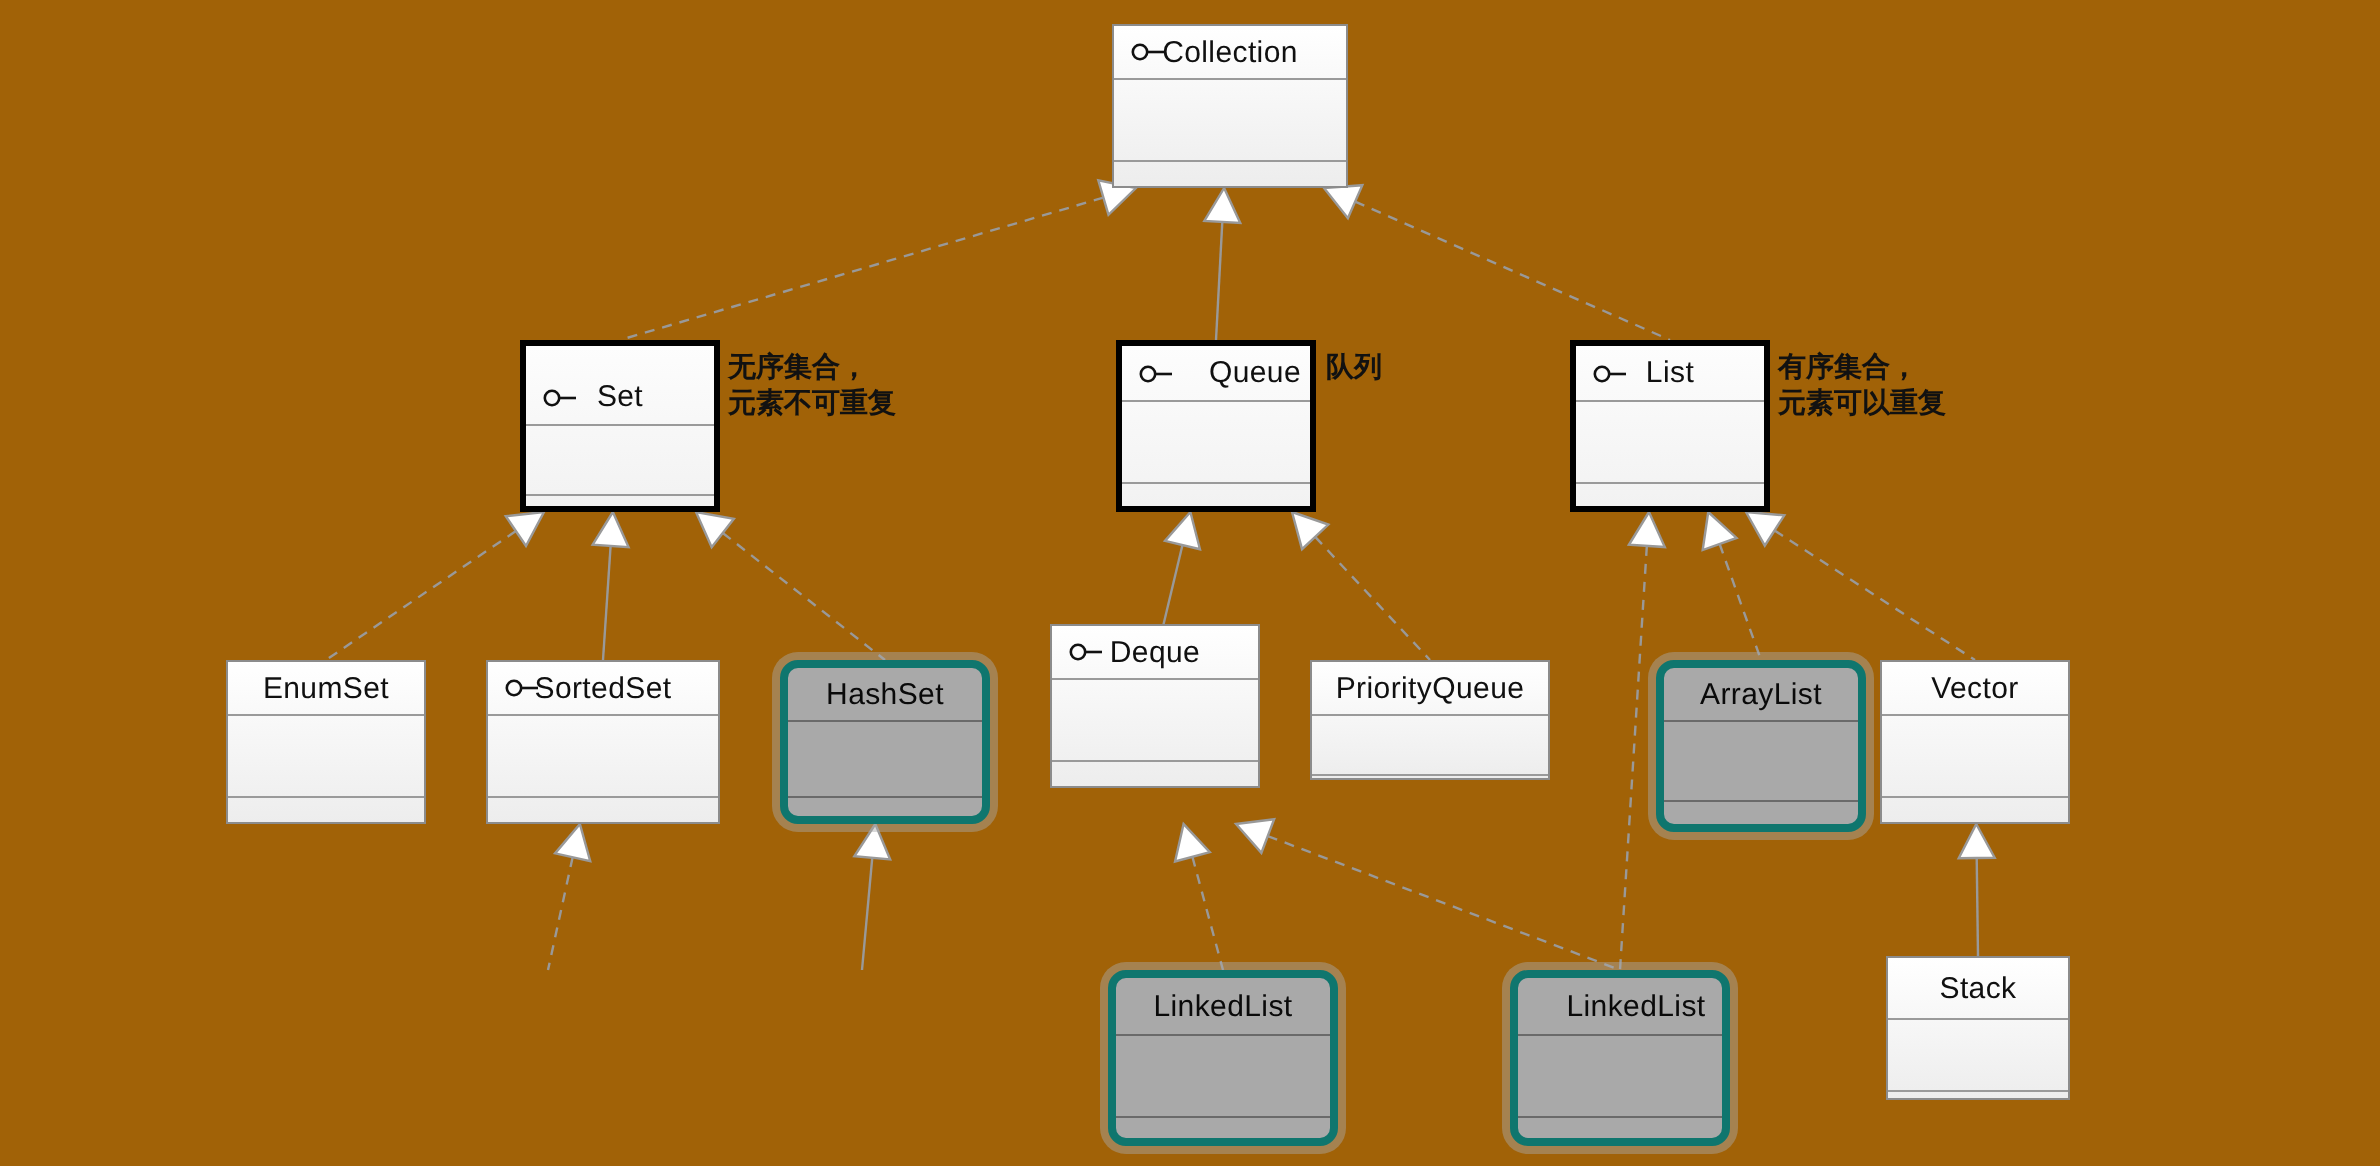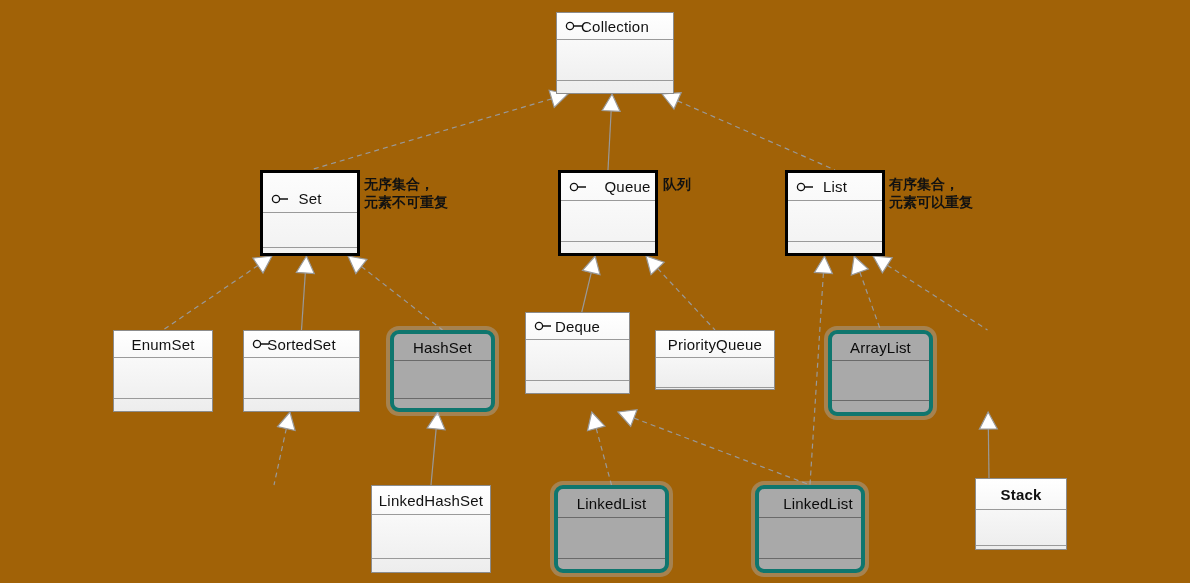--- a/index.html
+++ b/index.html
@@ -254,42 +254,42 @@
       <div class="compartment mid" style="height: 28px;"></div>
       <div class="compartment"></div>
     </div>
     <div class="node shaded" style="left: 828px; top: 330px; width: 105px; height: 86px;">
       <div class="hdr" style="height: 27px;">
         <span class="title">ArrayList</span>
       </div>
       <div class="compartment mid" style="height: 28px;"></div>
       <div class="compartment"></div>
     </div>
-    <div class="node plain" style="left: 371px; top: 485px; width: 120px; height: 88px;">
-      <div class="hdr" style="height: 29px;">
-        <span class="title">LinkedHashSet</span>
-      </div>
-      <div class="compartment mid" style="height: 30px;"></div>
+    <div class="node plain" style="left: 940px; top: 330px; width: 95px; height: 82px;">
+      <div class="hdr" style="height: 27px;">
+        <span class="title">Vector</span>
+      </div>
+      <div class="compartment mid" style="height: 28px;"></div>
       <div class="compartment"></div>
     </div>
     <div class="node shaded" style="left: 554px; top: 485px; width: 115px; height: 88px;">
       <div class="hdr" style="height: 29px;">
         <span class="title">LinkedList</span>
       </div>
       <div class="compartment mid" style="height: 30px;"></div>
       <div class="compartment"></div>
     </div>
     <div class="node shaded" style="left: 755px; top: 485px; width: 110px; height: 88px;">
       <div class="hdr" style="height: 29px; padding-left: 16px;">
         <span class="title">LinkedList</span>
       </div>
       <div class="compartment mid" style="height: 30px;"></div>
       <div class="compartment"></div>
     </div>
-    <div class="node plain" style="left: 975px; top: 478px; width: 92px; height: 72px; font-weight: bold;">
+    <div class="node plain" style="left: 943px; top: 478px; width: 92px; height: 72px;">
       <div class="hdr" style="height: 31px;">
         <span class="title">Stack</span>
       </div>
       <div class="compartment mid" style="height: 32px;"></div>
       <div class="compartment"></div>
     </div>
     <div class="note" style="left: 364px; top: 176px;">无序集合，
 元素不可重复</div>
     <div class="note" style="left: 663px; top: 176px;">队列</div>
     <div class="note" style="left: 889px; top: 176px;">有序集合，

